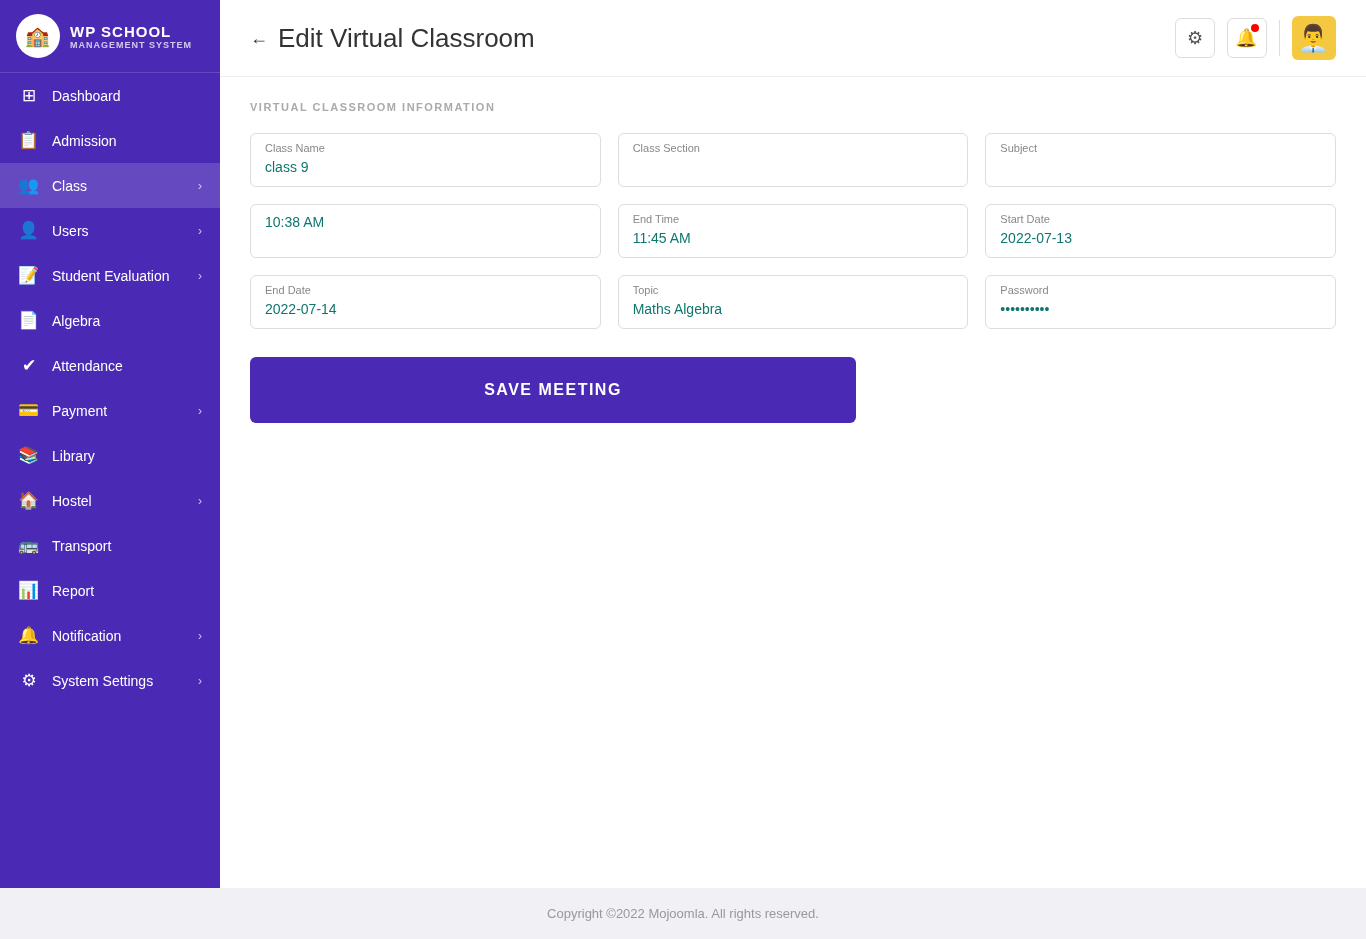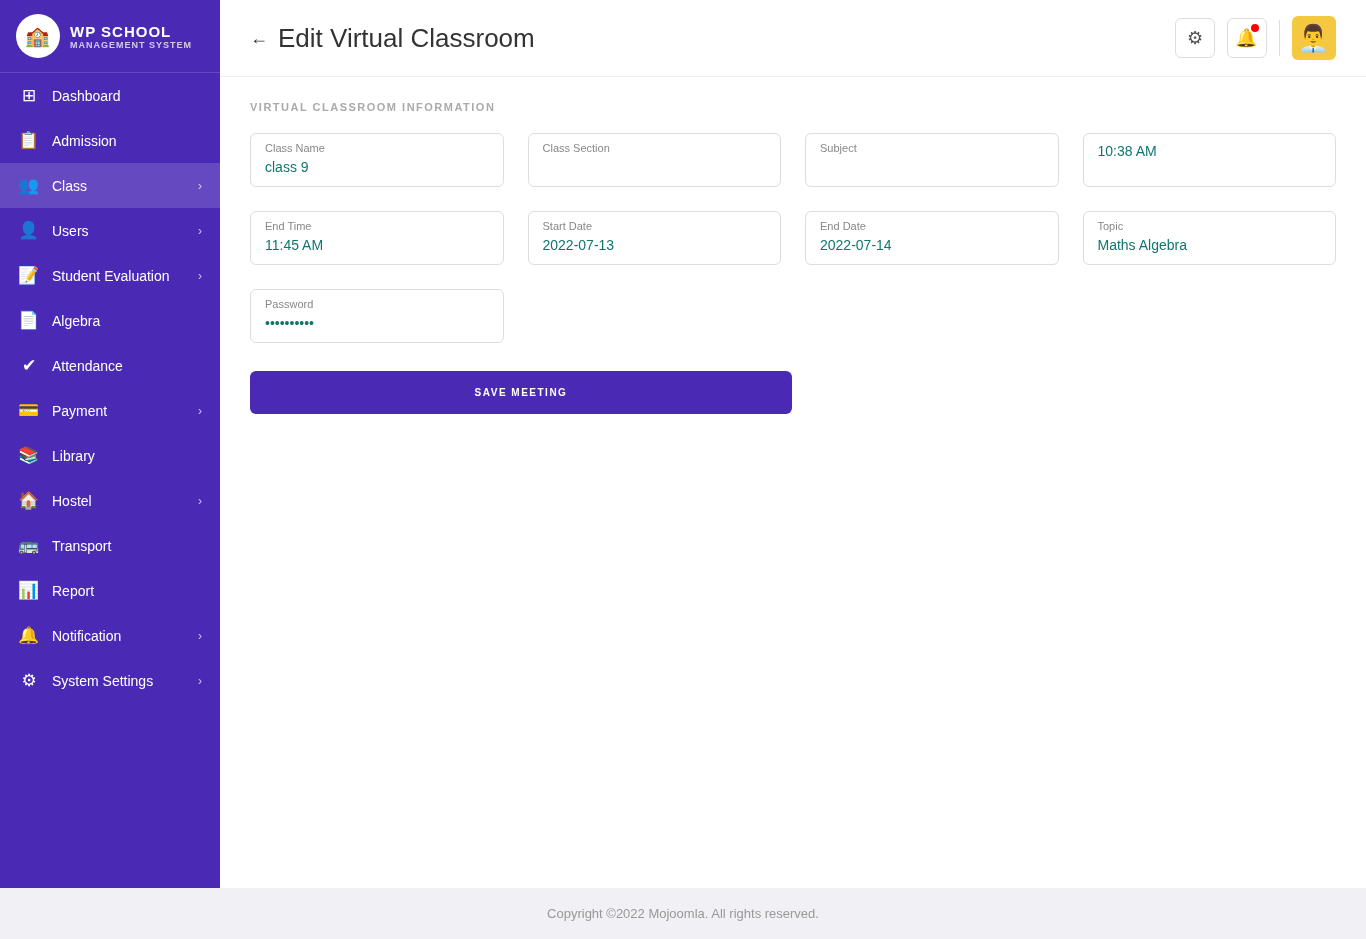--- a/index.html
+++ b/index.html
@@ -155,22 +155,22 @@
     .section-label {
       font-size: 11px;
       font-weight: 600;
       color: #aaa;
       letter-spacing: 1.5px;
       margin-bottom: 20px;
     }
 
     .form-grid {
       display: grid;
-      grid-template-columns: 1fr 1fr 1fr 1fr;
-      gap: 24px;
+      grid-template-columns: 1fr 1fr 1fr;
+      gap: 17px;
     }
 
     .field-group {
       position: relative;
       border: 1px solid #ddd;
       border-radius: 6px;
       padding: 8px 14px 10px;
       background: #fff;
     }
     .field-label {
@@ -184,27 +184,27 @@
       font-size: 14px;
       color: #0f766e;
       width: 100%;
       background: transparent;
       padding: 0;
     }
     .field-input::placeholder { color: #bbb; }
 
     .save-btn {
       margin-top: 28px;
-      width: 542px;
-      padding: 16px;
+      width: 606px;
+      padding: 24px;
       background: #4a2ab5;
       color: #fff;
       border: none;
       border-radius: 6px;
-      font-size: 10px;
+      font-size: 16px;
       font-weight: 700;
       letter-spacing: 1.5px;
       cursor: pointer;
     }
 
     
     .footer {
       text-align: center;
       padding: 18px;
       font-size: 13px;

